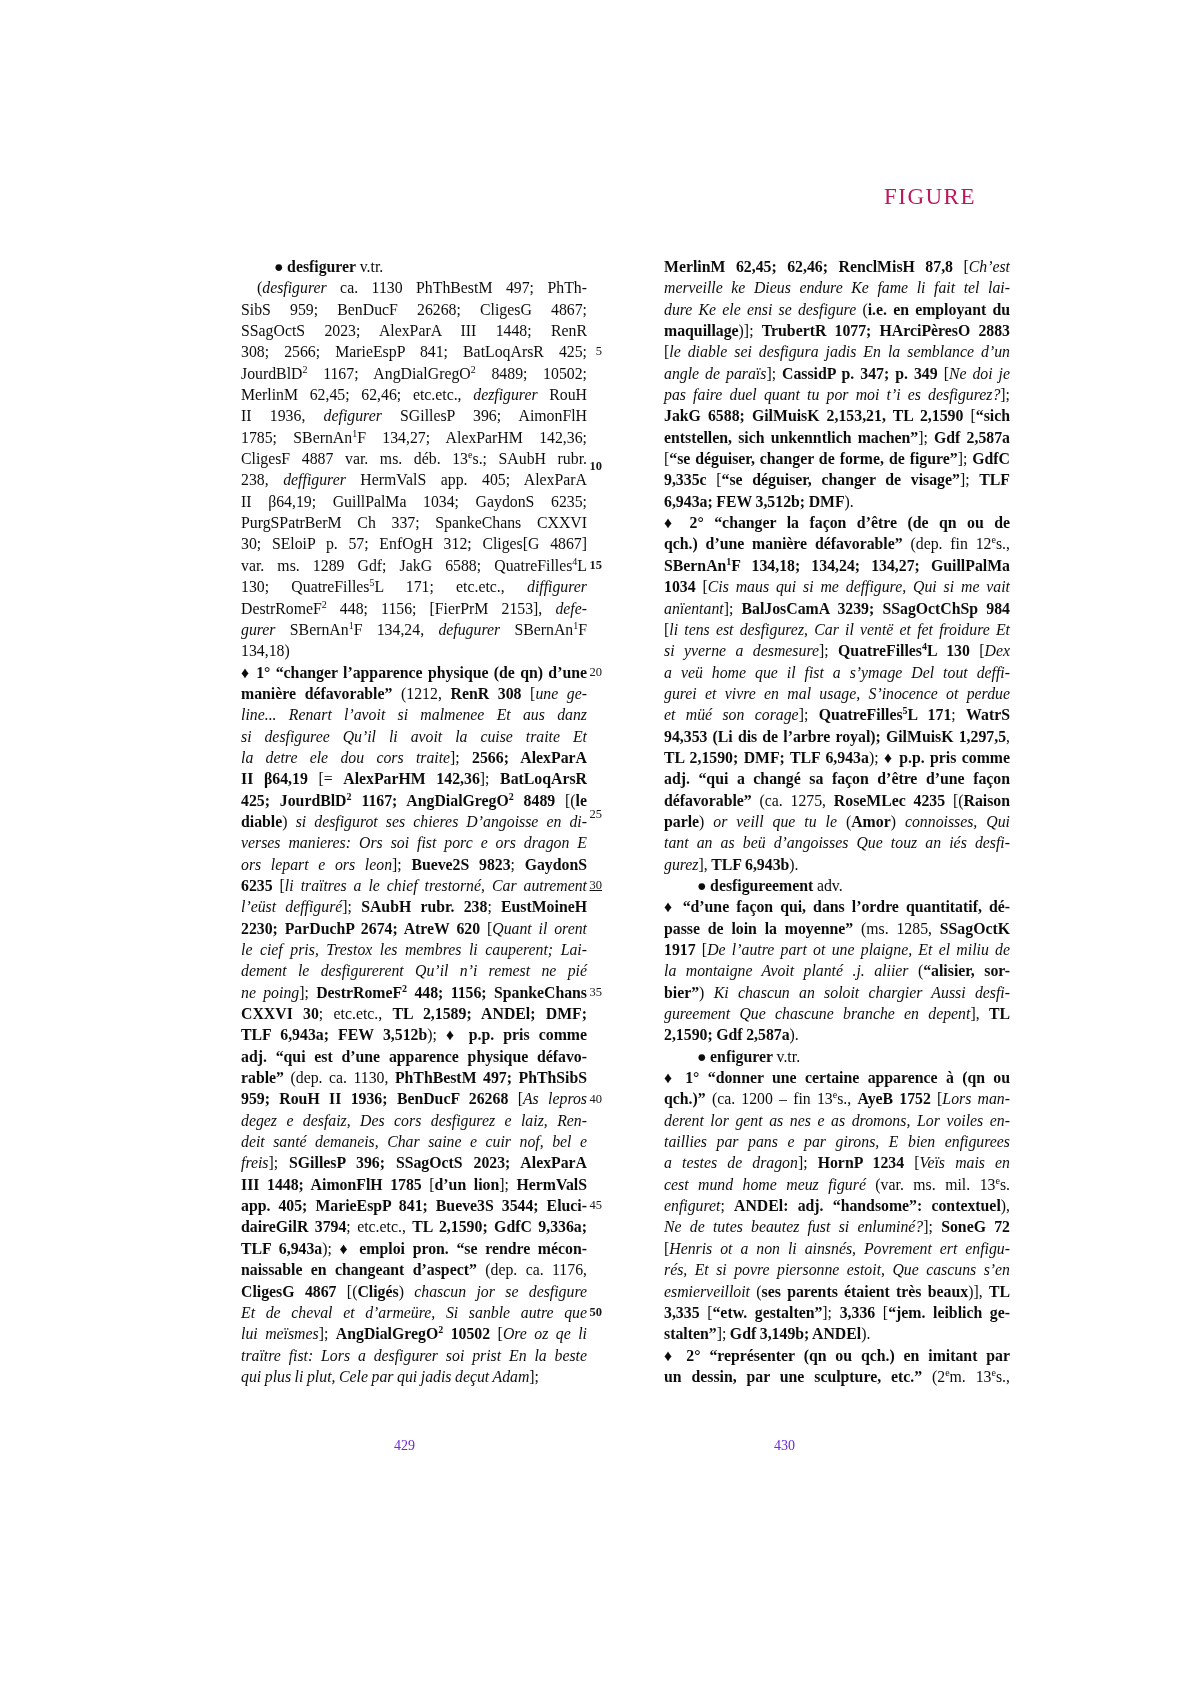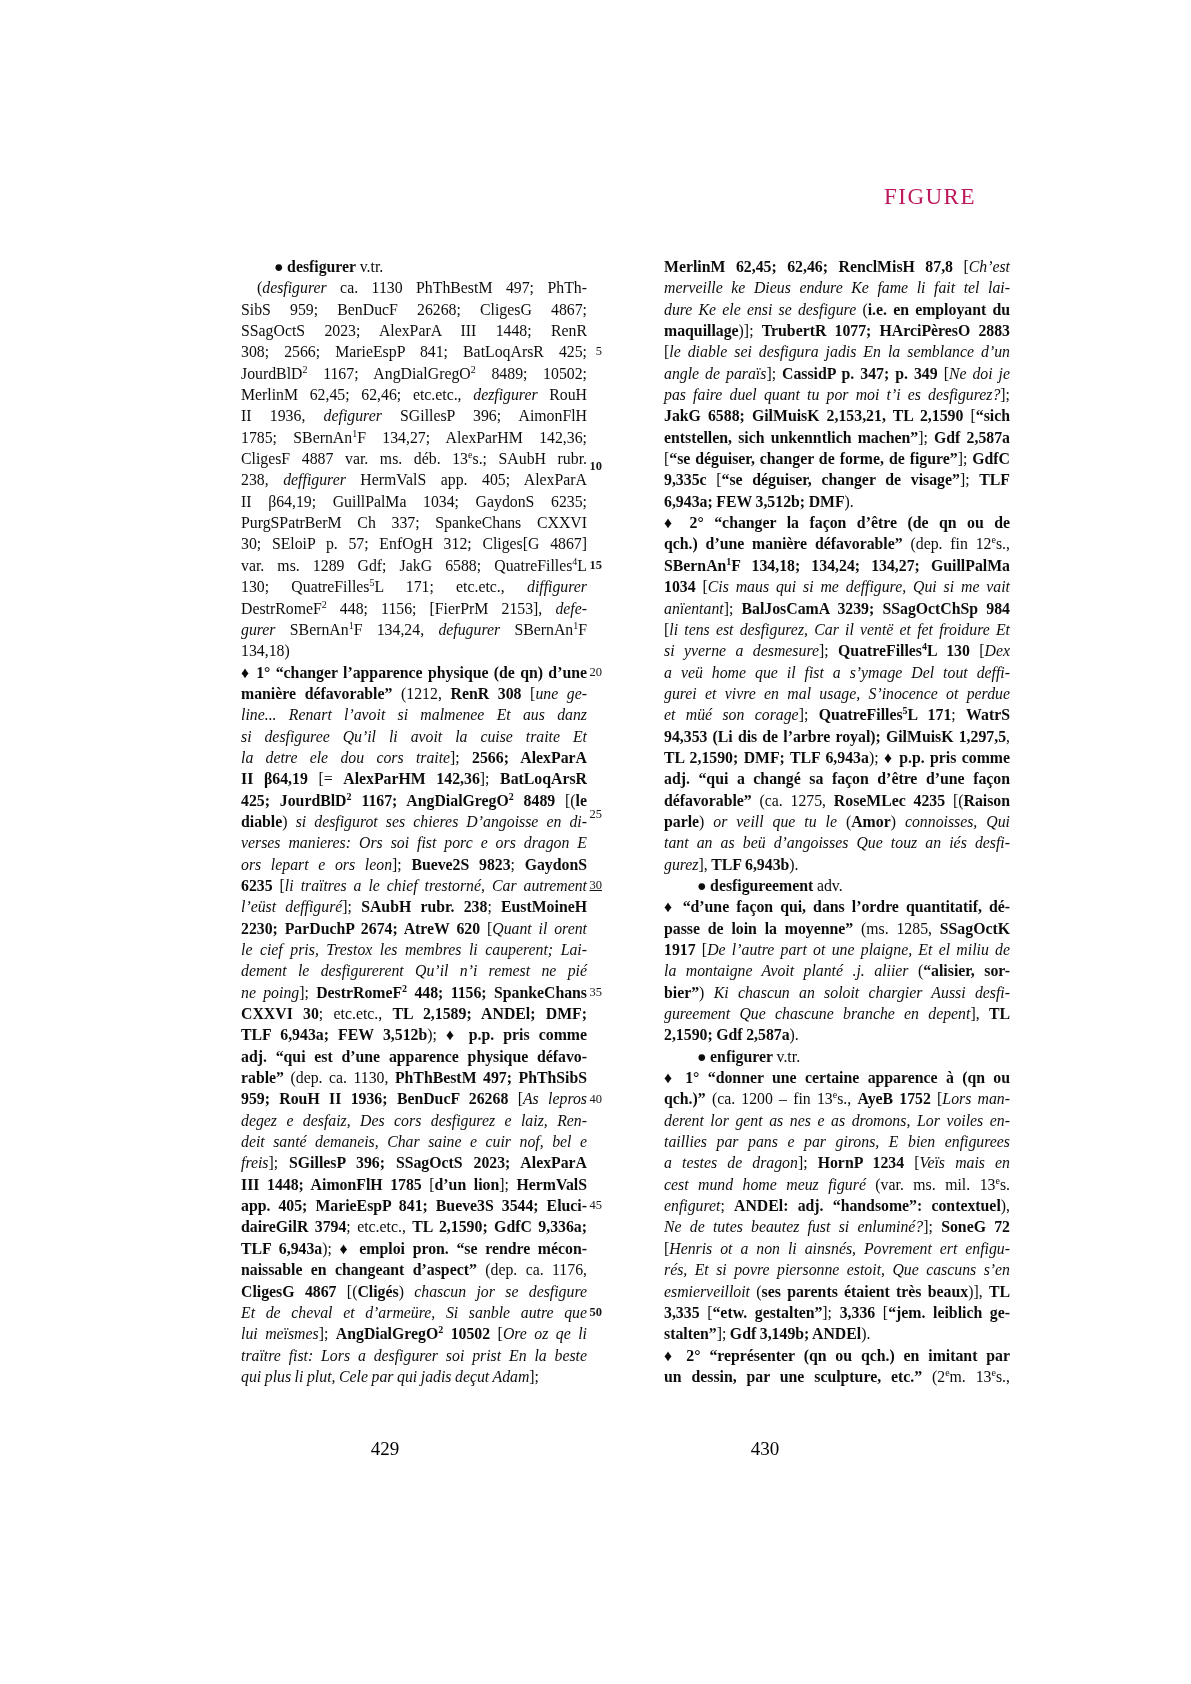--- a/index.html
+++ b/index.html
@@ -36,22 +36,22 @@
   .run-s{font-size:10px;vertical-align:super;line-height:0;}
   .run-sb{font-size:10px;vertical-align:super;line-height:0;font-weight:bold;}
   #gutter{
     position:absolute;left:556px;top:256px;width:46px;height:1140px;
   }
   .lineno{
     position:absolute;right:0;width:46px;text-align:right;
     font-size:12.5px;color:#151515;
   }
   .pagenum{
-    position:absolute;top:1438px;width:60px;text-align:center;
-    font-size:19px;color:#000000;
+    position:absolute;top:1438px;width:60px;text-align:right;
+    font-size:14px;color:#6d28d9;
   }
   #pagenum-left{left:355px;}
   #pagenum-right{left:735px;}
 </style>
 </head>
 <body>
 
 <div id="page">
   <div id="running-head">FIGURE</div>
 

